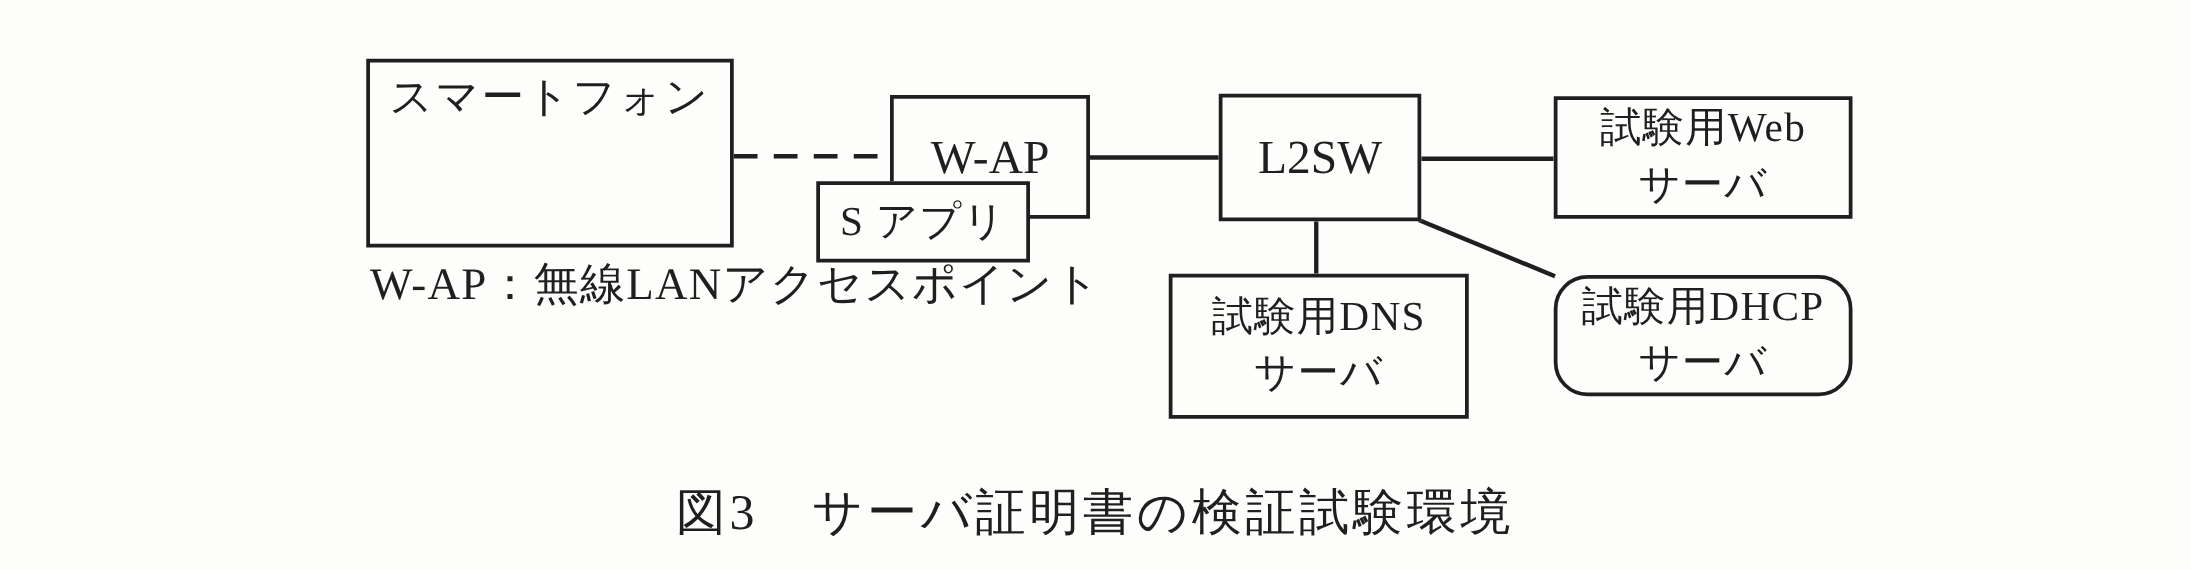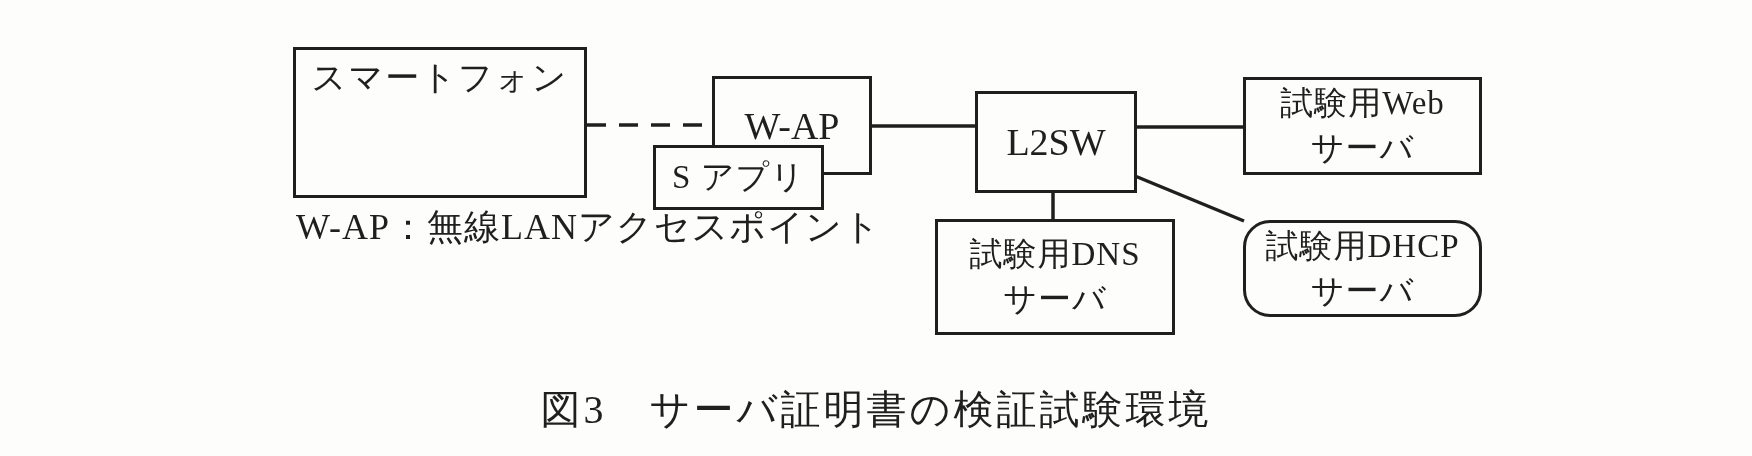--- a/index.html
+++ b/index.html
@@ -50,21 +50,21 @@
     font-size: 34px;
     padding-top: 5px;
     letter-spacing: 2px;
   }
   .node-s-app {
     left: 357px; top: 95px; width: 171px; height: 65px;
     font-size: 33px;
     letter-spacing: 1px;
   }
   .node-wap  { left: 712px;  top: 76px;  width: 160px; height: 99px;  font-size: 38px; }
-  .node-l2sw { left: 975px;  top: 75px;  width: 162px; height: 102px; font-size: 38px; margin-top: 16px; }
+  .node-l2sw { left: 975px;  top: 75px;  width: 162px; height: 102px; font-size: 38px; }
   .node-web  { left: 1243px; top: 77px;  width: 239px; height: 98px; }
   .node-dns  { left: 935px;  top: 219px; width: 240px; height: 116px; }
   .node-dhcp { left: 1243px; top: 220px; width: 239px; height: 97px; border-radius: 27px; }
   .legend {
     position: absolute;
     left: 296px; top: 203px;
     z-index: 3;
     font-size: 36px;
     letter-spacing: 1px;
   }

